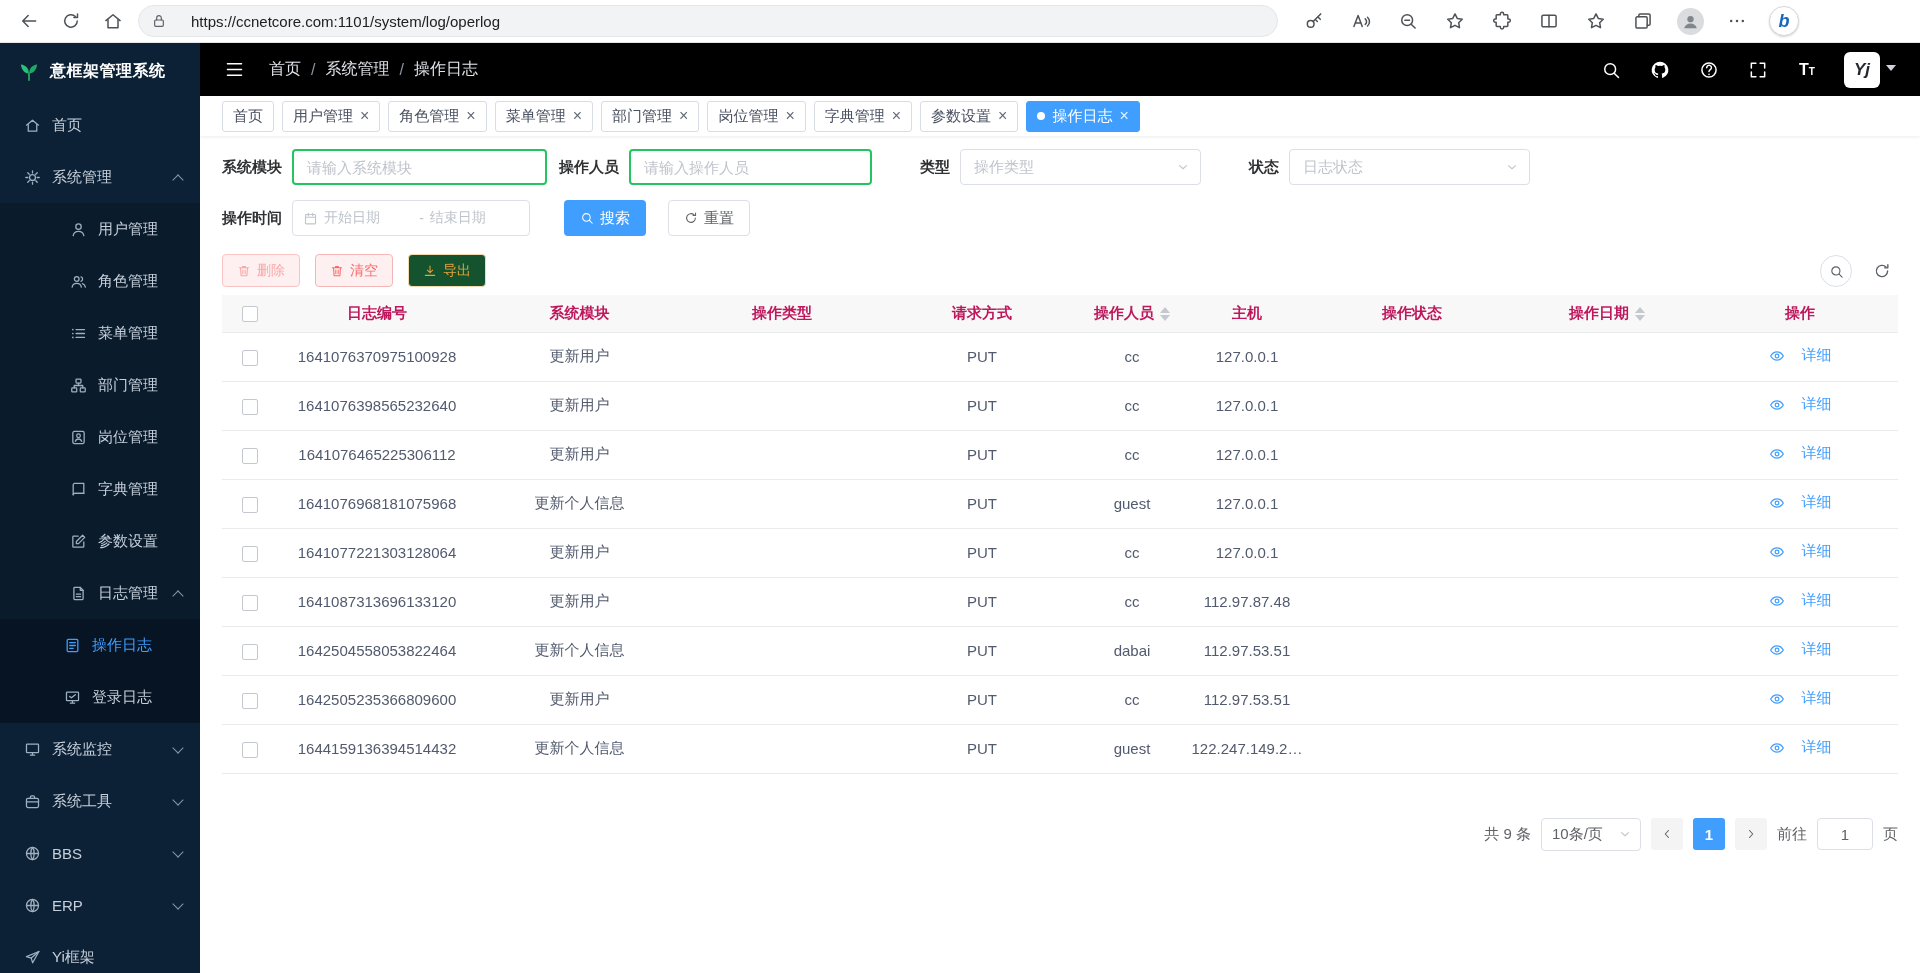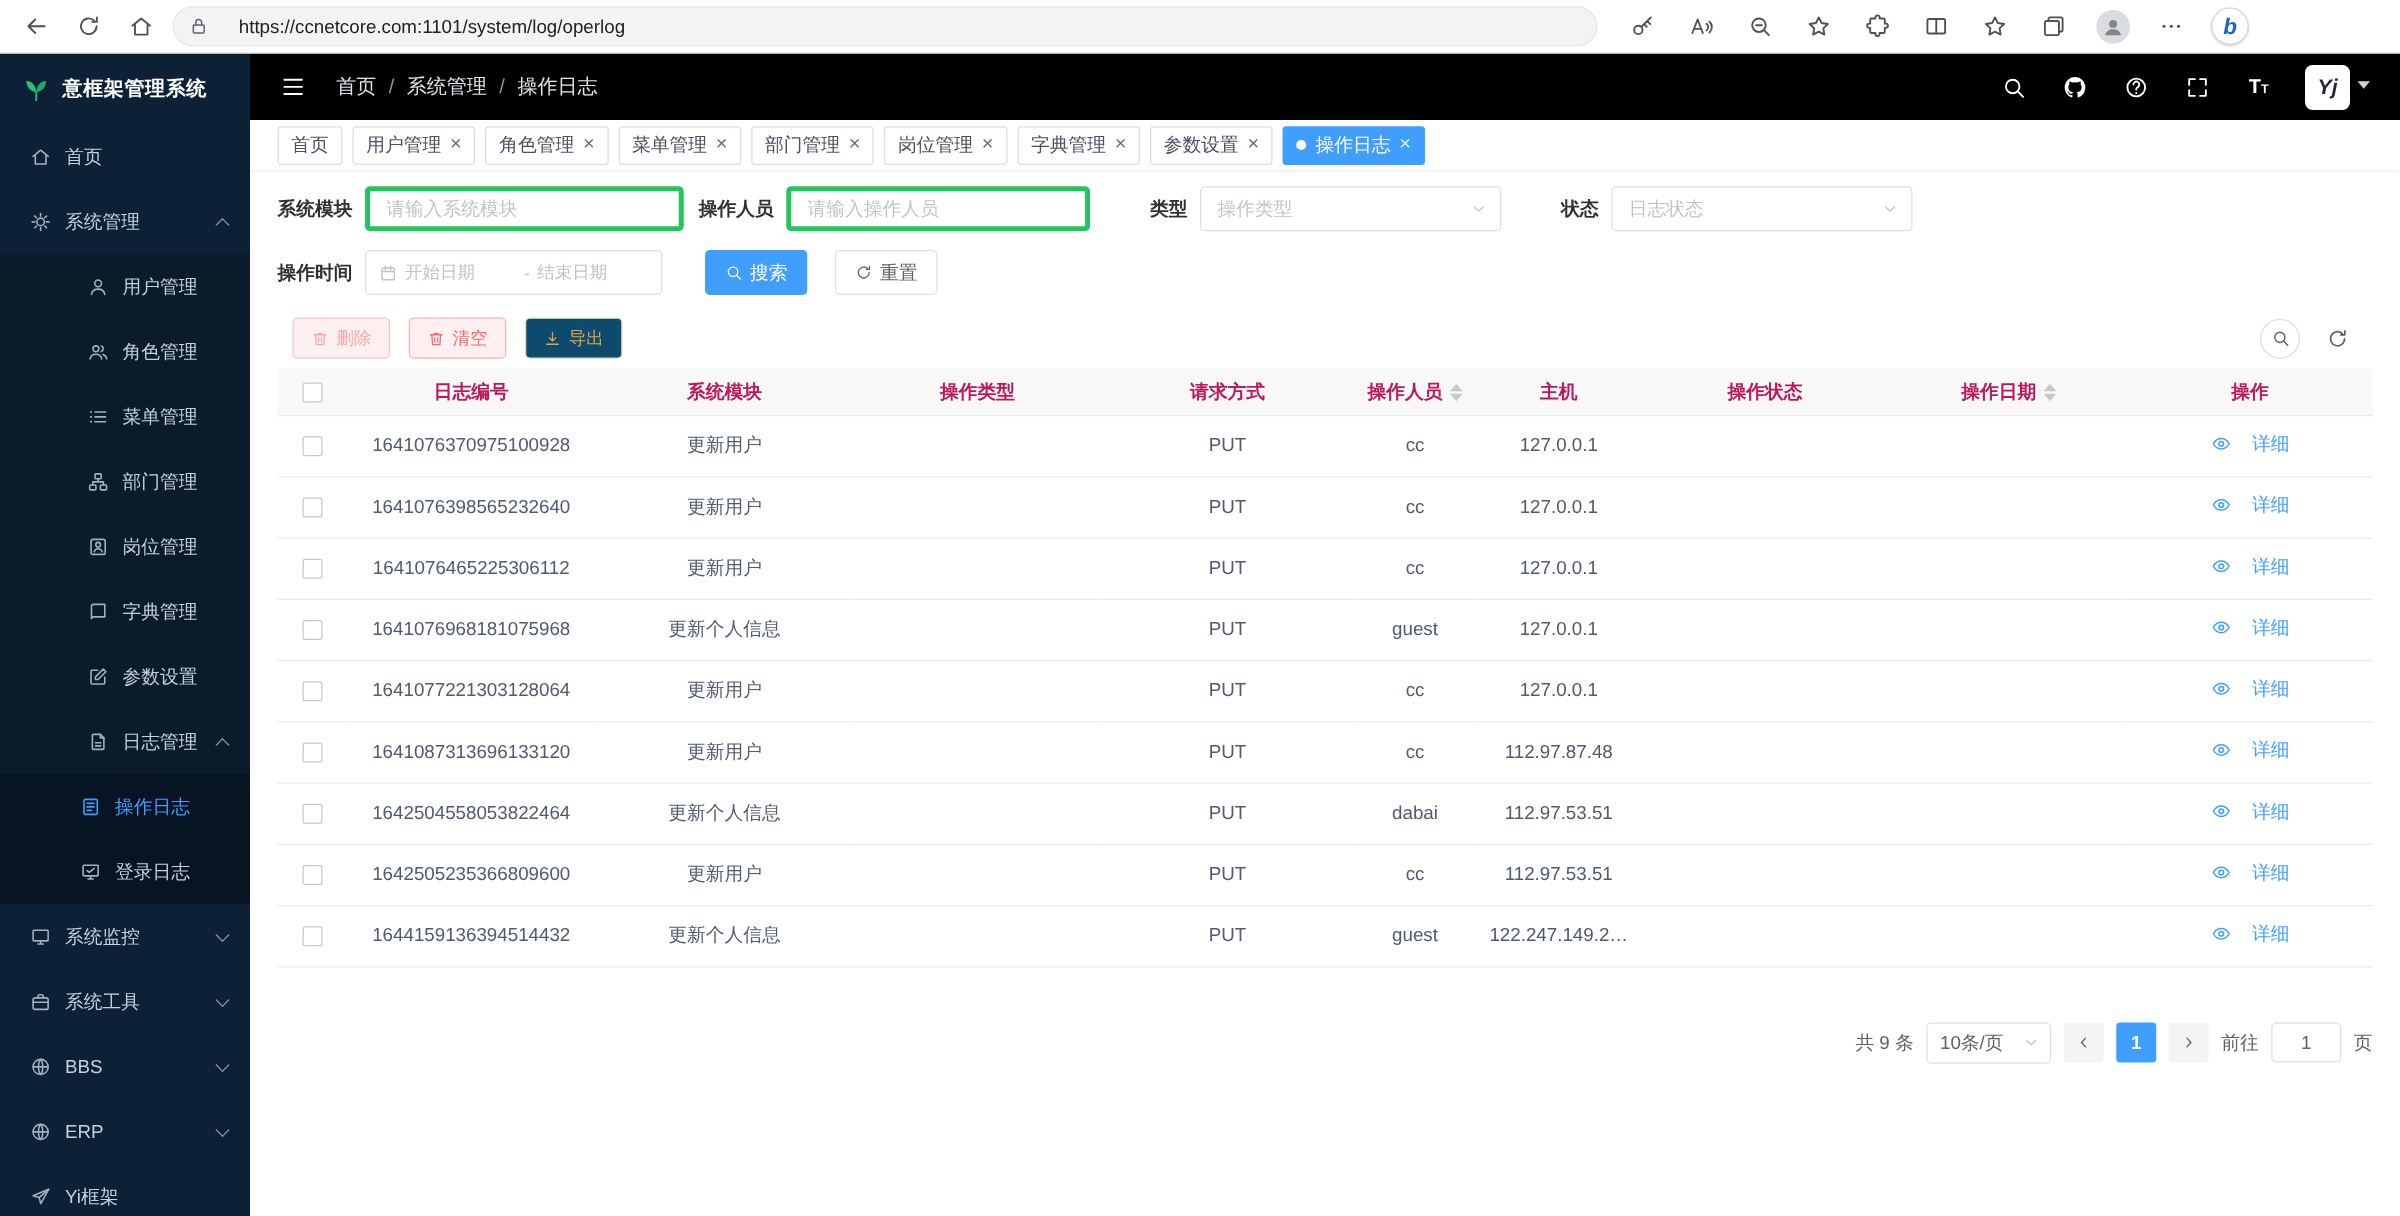--- a/index.html
+++ b/index.html
@@ -62,41 +62,41 @@
 .tab{display:inline-flex;align-items:center;height:31px;padding:0 10px;border:1px solid #d8dce5;border-radius:3px;color:#495060;font-size:15px;margin-right:8px;background:#fff;cursor:pointer;gap:7px;white-space:nowrap}
 .tab.active{background:#409eff;border-color:#409eff;color:#fff}
 .tab-dot{width:8px;height:8px;border-radius:50%;background:#fff;display:inline-block}
 .tab-close{font-size:16px;line-height:1;opacity:.85}
 
 
 .content{position:absolute;left:200px;top:93px;right:0;bottom:0;background:#fff;padding:13px 22px 0;overflow:hidden}
 .filter-row{display:flex;align-items:center;margin-bottom:15px}
 .f-label{font-size:15px;font-weight:700;color:#303133;margin-right:10px;white-space:nowrap}
 .ml12{margin-left:12px}.ml60{margin-left:48px}.ml34{margin-left:34px}.ml22{margin-left:22px}.ml15{margin-left:15px}
-.f-input{height:36px;border:4px solid #22c55e;border-radius:4px;padding:0 13px;font-size:15px;color:#606266;outline:none;font-family:inherit;background:#fff}
+.f-input{height:36px;border:2px solid #22c55e;border-radius:4px;padding:0 13px;font-size:15px;color:#606266;outline:none;font-family:inherit;background:#fff}
 .f-input::placeholder{color:#bfc4cc}
 .w-module{width:255px}
 .w-operator{width:243px}
 .f-select{height:36px;border:1px solid #dcdfe6;border-radius:4px;padding:0 10px 0 13px;display:flex;align-items:center;justify-content:space-between;cursor:pointer;background:#fff}
 .w-type,.w-status{width:241px}
 .sel-placeholder{font-size:15px;color:#bfc4cc}
 .sel-chev{width:14px;height:14px;color:#c0c4cc}
 .f-date{width:238px;height:36px;border:1px solid #dcdfe6;border-radius:4px;display:flex;align-items:center;padding:0 10px;gap:6px;cursor:pointer;background:#fff}
 .f-date .cal{width:15px;height:15px;color:#c0c4cc}
 .f-date .ph{font-size:14px;color:#bfc4cc;flex:1;text-align:left;white-space:nowrap}
 .f-date .sep{color:#bfc4cc;font-size:14px}
 .btn{display:inline-flex;align-items:center;justify-content:center;gap:6px;height:36px;padding:0 15px;border-radius:4px;font-size:15px;cursor:pointer;border:1px solid transparent;font-family:inherit;background:#fff;white-space:nowrap}
 .btn .b-ico{width:14px;height:14px}
 .btn-primary{background:#409eff;color:#fff}
 .btn-plain{border-color:#dcdfe6;color:#606266}
 .btn.sm{height:33px;padding:0 14px;font-size:14px}
 .btn-danger-disabled{background:#fef0f0;border-color:#fbc4c4;color:#f9a7a7;cursor:not-allowed}
 .btn-danger-plain{background:#fef0f0;border-color:#f4b6b6;color:#f56c6c}
-.btn-warning-plain{background:#0c4a6e;border-color:#f5dab1;color:#e6a23c}
-.toolbar{display:flex;align-items:center;margin:18px 12px 8px}
+.btn-warning-plain{background:#14532d;border-color:#f5dab1;color:#e6a23c}
+.toolbar{display:flex;align-items:flex-end;margin:18px 0 8px}
 .toolbar-right{margin-left:auto;display:flex;align-items:center;gap:14px}
 .circle-btn{width:32px;height:32px;border-radius:50%;border:1px solid #dcdfe6;display:inline-flex;align-items:center;justify-content:center;color:#5a5e66;cursor:pointer;background:#fff}
 .circle-btn .ico{width:15px;height:15px}
 .circle-btn.noborder{border:none}
 .circle-btn.noborder .ico{width:18px;height:18px}
 
 
 .grid{width:100%;border-collapse:collapse;table-layout:fixed}
 .grid th{height:37px;background:#f8f8f9;color:#be185d;font-size:15px;font-weight:700;border-bottom:1px solid #e8eaec;white-space:nowrap}
 .grid td{height:49px;text-align:center;font-size:15px;color:#515a6e;border-bottom:1px solid #e8eaec;overflow:hidden;text-overflow:ellipsis;white-space:nowrap}

